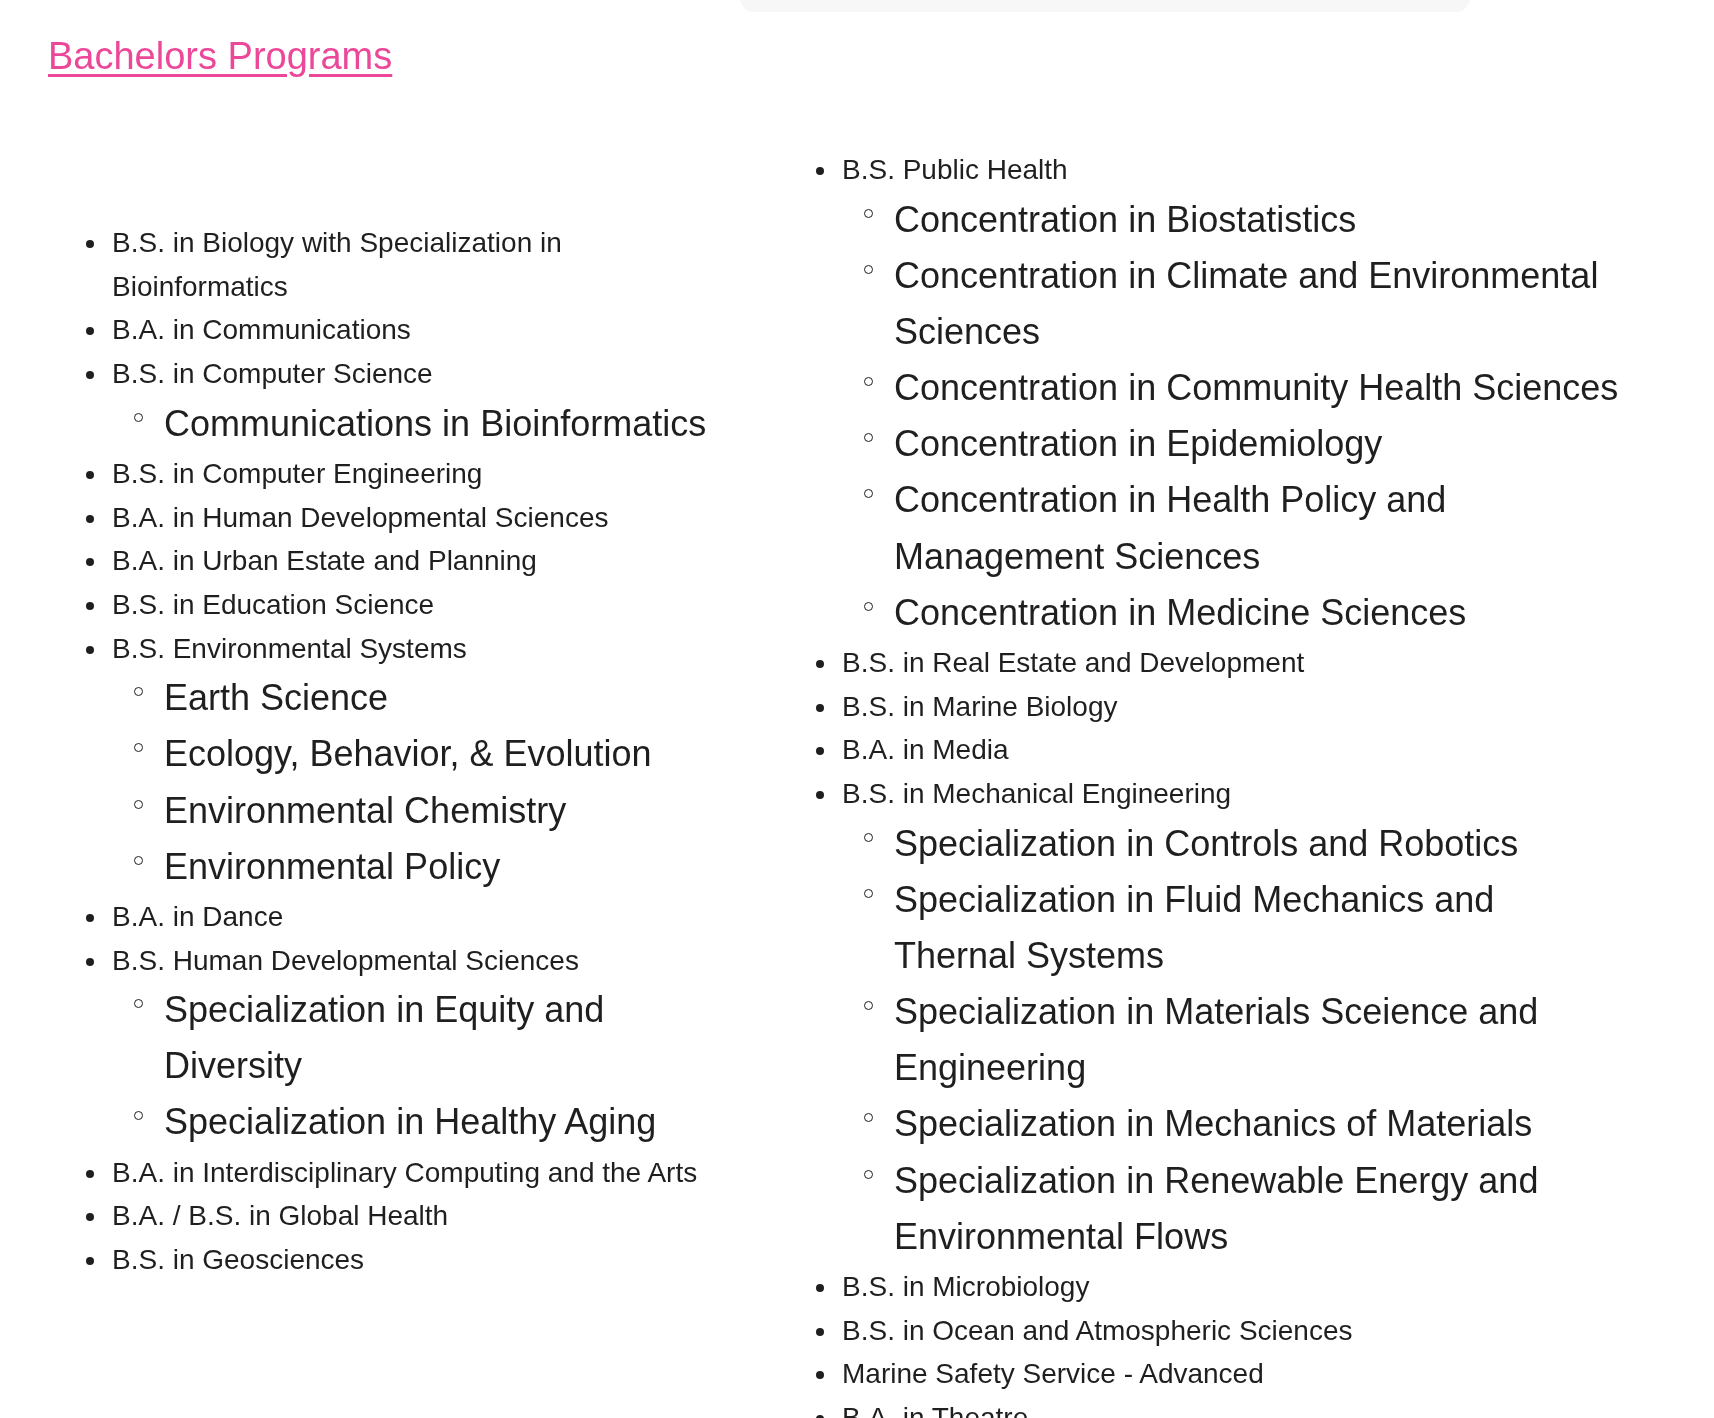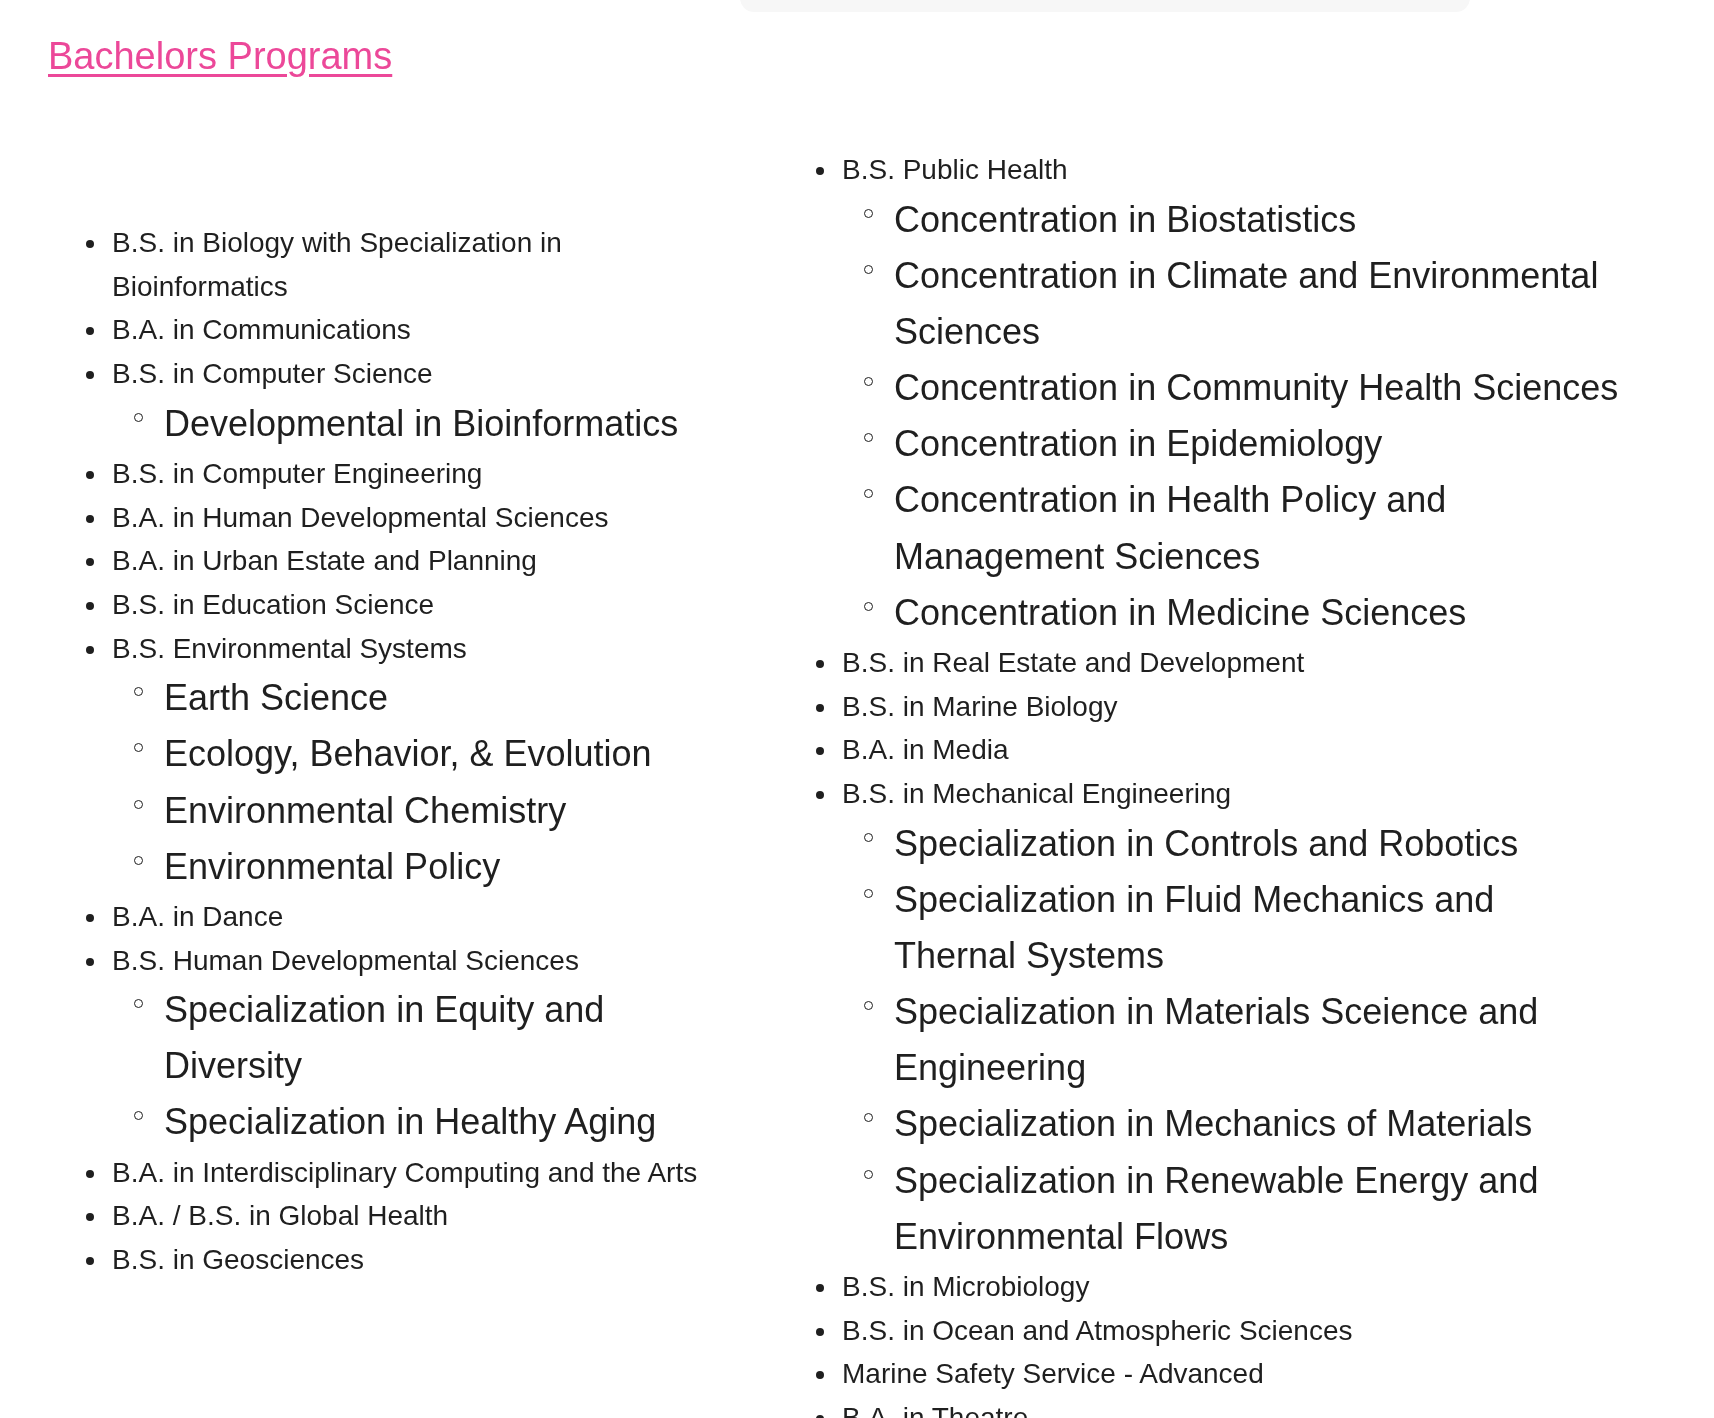--- a/index.html
+++ b/index.html
@@ -126,21 +126,21 @@
     <ul class="lvl1" id="list-left">
         <li>
           <span class="txt">B.S. in Biology with Specialization in Bioinformatics</span>
         </li>
         <li>
           <span class="txt">B.A. in Communications</span>
         </li>
         <li>
           <span class="txt">B.S. in Computer Science</span>
           <ul class="lvl2">
-            <li>Developmental in Bioinformatics</li>
+            <li>Communications in Bioinformatics</li>
           </ul>
         </li>
         <li>
           <span class="txt">B.S. in Computer Engineering</span>
         </li>
         <li>
           <span class="txt">B.A. in Human Developmental Sciences</span>
         </li>
         <li>
           <span class="txt">B.A. in Urban Estate and Planning</span>

